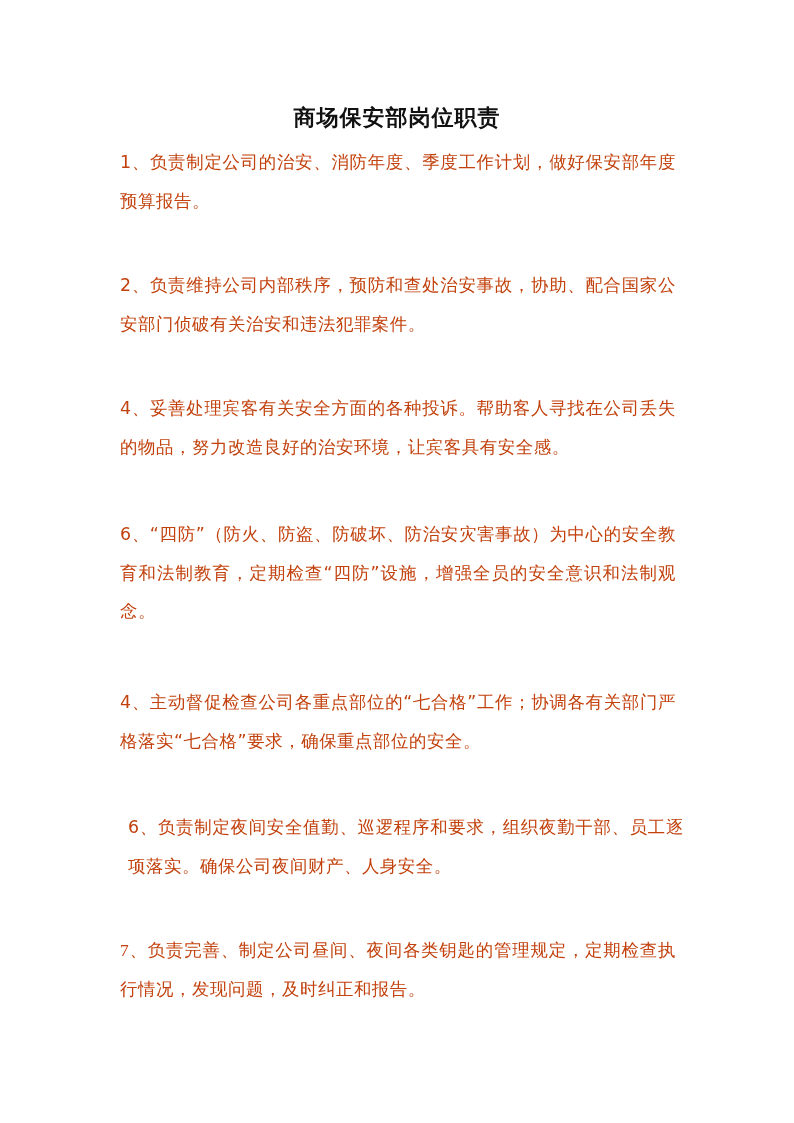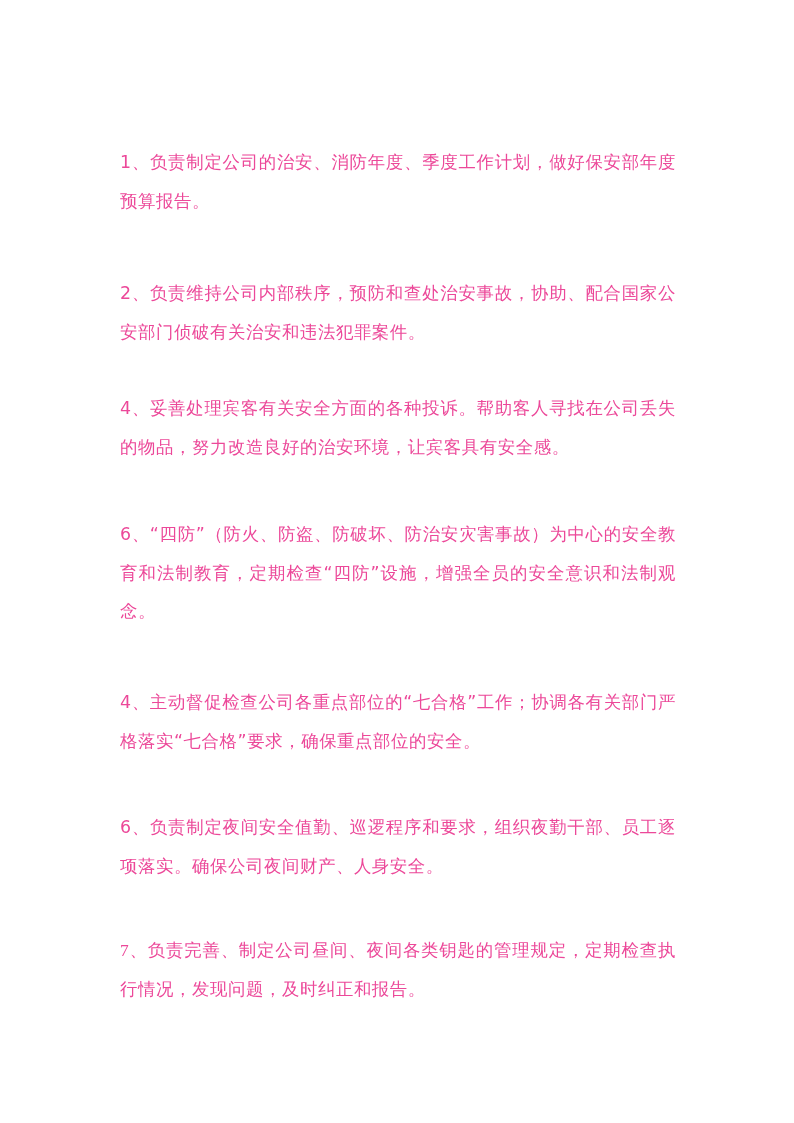--- a/index.html
+++ b/index.html
@@ -35,37 +35,38 @@
       color: #111;
     }
     .para {
       position: absolute;
       left: 120px;
       width: 556px;
       font-family: "DejaVu Sans", "Liberation Sans", sans-serif;
       font-size: 17.4px;
       line-height: 38.5px;
       letter-spacing: 0.6px;
-      color: #ec4899;
+      color: #c2410c;
       text-align: justify;
       text-align-last: left;
       margin: 0;
     }
     #p1 { top: 143px; }
-    #p2 { top: 274px; }
+    #p2 { top: 266px; }
     #p3 { top: 389px; }
     #p4 { top: 515px; }
     #p5 { top: 683px; }
-    #p6 { top: 808px; }
+    #p6 { top: 808px; margin-left: 8px; }
     #p7 { top: 931px; font-family: Liberation Serif, serif; }
   </style>
 </head>
 <body>
 
 <div class="page">
+  <div class="title">商场保安部岗位职责</div>
 
   <p class="para" id="p1">1、负责制定公司的治安、消防年度、季度工作计划，做好保安部年度预算报告。</p>
   <p class="para" id="p2">2、负责维持公司内部秩序，预防和查处治安事故，协助、配合国家公安部门侦破有关治安和违法犯罪案件。</p>
   <p class="para" id="p3">4、妥善处理宾客有关安全方面的各种投诉。帮助客人寻找在公司丢失的物品，努力改造良好的治安环境，让宾客具有安全感。</p>
   <p class="para" id="p4">6、“四防”（防火、防盗、防破坏、防治安灾害事故）为中心的安全教育和法制教育，定期检查“四防”设施，增强全员的安全意识和法制观念。</p>
   <p class="para" id="p5">4、主动督促检查公司各重点部位的“七合格”工作；协调各有关部门严格落实“七合格”要求，确保重点部位的安全。</p>
   <p class="para" id="p6">6、负责制定夜间安全值勤、巡逻程序和要求，组织夜勤干部、员工逐项落实。确保公司夜间财产、人身安全。</p>
   <p class="para" id="p7">7、负责完善、制定公司昼间、夜间各类钥匙的管理规定，定期检查执行情况，发现问题，及时纠正和报告。</p>
 </div>
 

